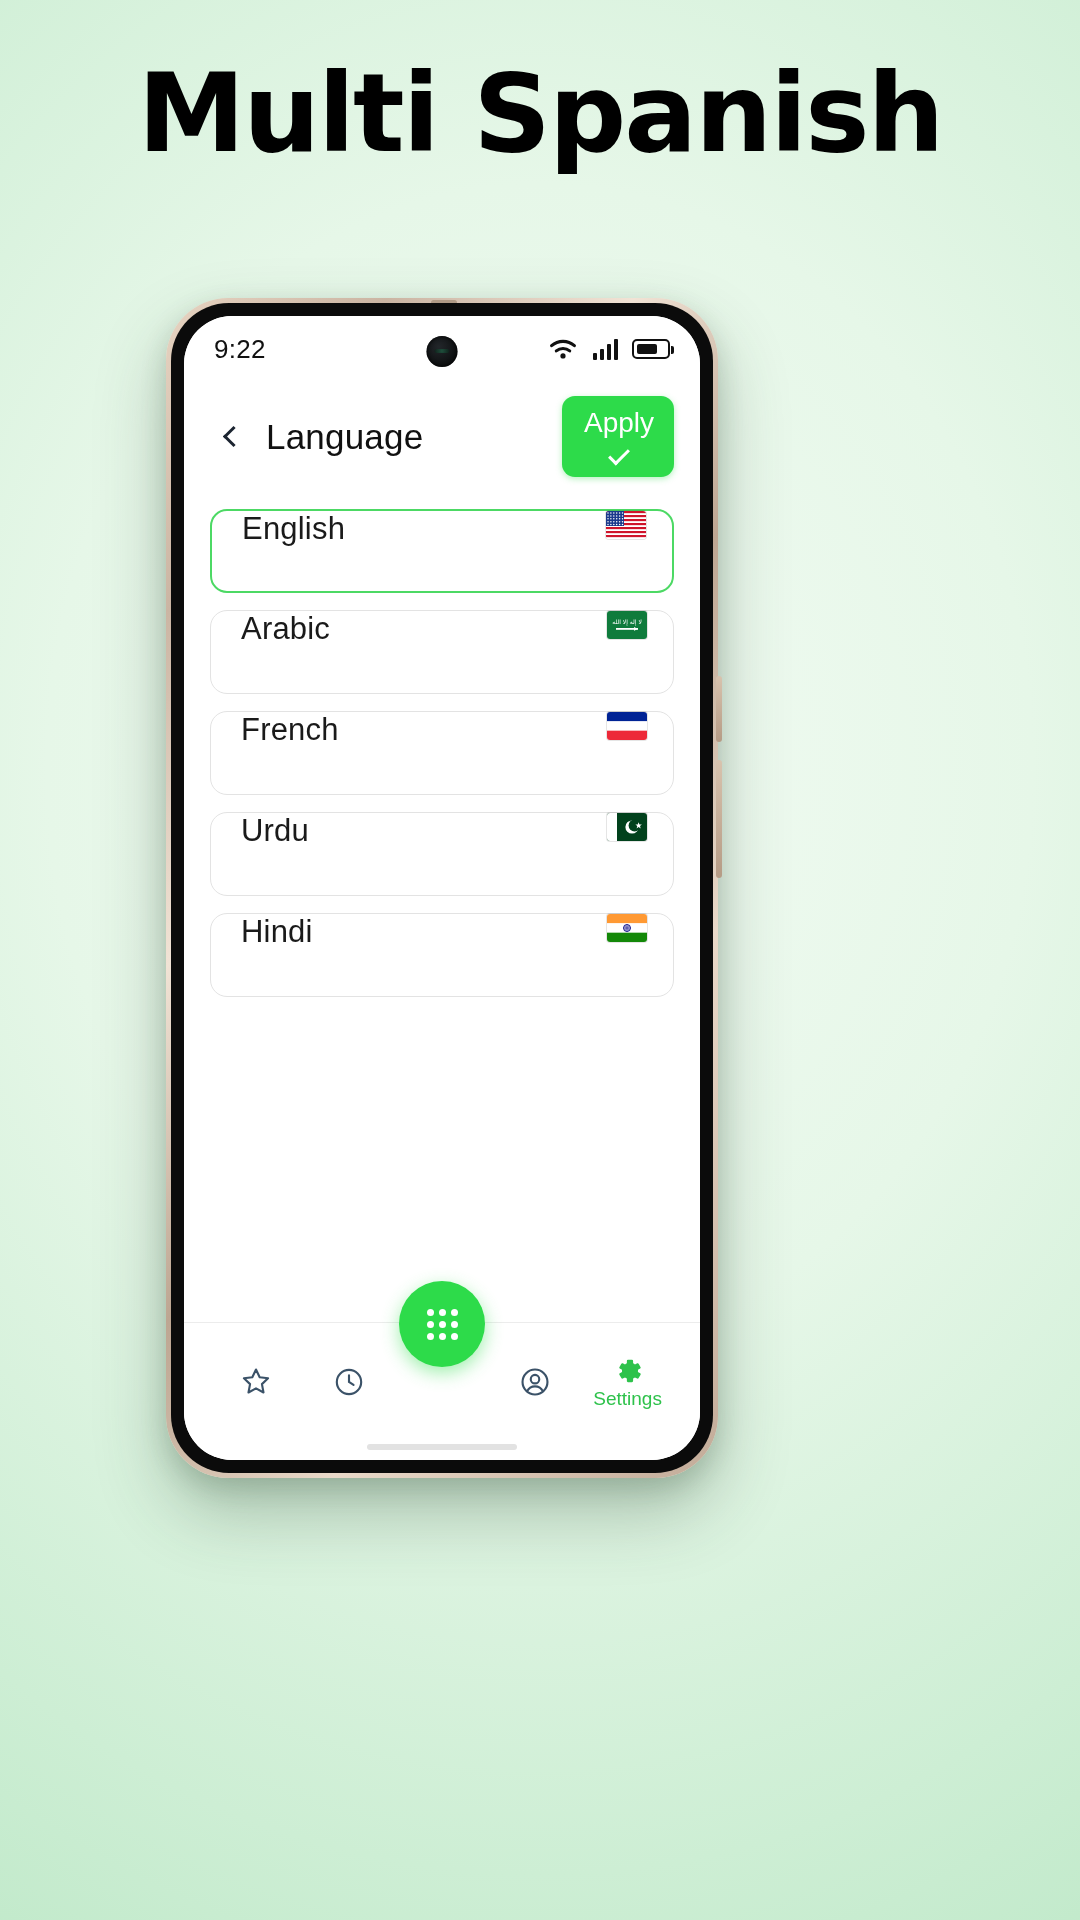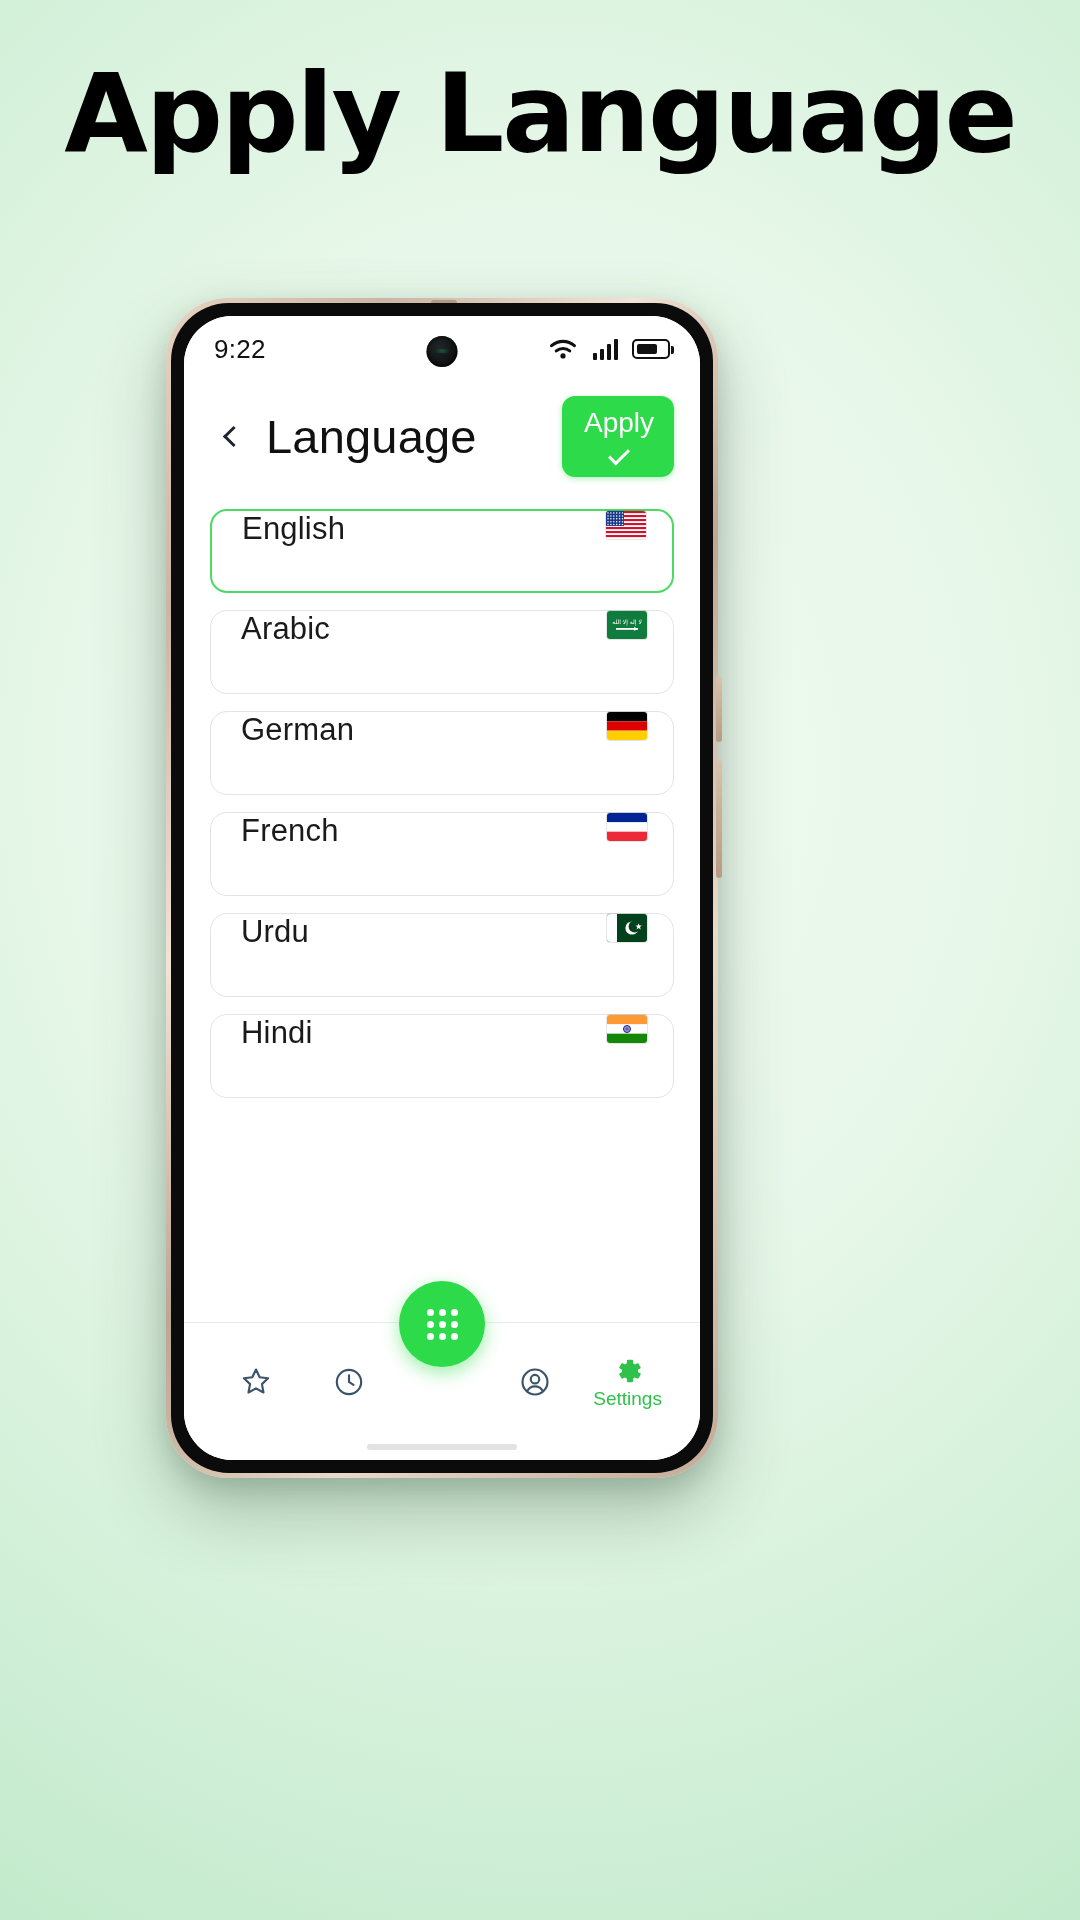--- a/index.html
+++ b/index.html
@@ -126,21 +126,21 @@
     cursor:pointer;
   }
   .chev{
     width:15px; height:15px;
     border-left:3px solid #1b2430;
     border-bottom:3px solid #1b2430;
     transform:rotate(45deg);
     margin-left:5px;
   }
   .page-title{
-    font-size:47px; color:#111; font-weight:400;
+    font-size:35px; color:#111; font-weight:400;
     margin-left:14px; letter-spacing:.2px;
   }
   .apply-btn{
     margin-left:auto;
     background:#2ddb4a;
     color:#fff;
     border:none;
     border-radius:13px;
     padding:11px 20px 12px 22px;
     font-size:28px;
@@ -242,21 +242,21 @@
     display:flex; align-items:center; justify-content:center;
   }
   .home-indicator i{
     display:block; width:150px; height:6px; border-radius:4px; background:#e2e2e2;
   }
   svg { display:block; }
 </style>
 </head>
 <body>
 
-<div class="hero-title">Apply Language</div>
+<div class="hero-title">Multi Spanish</div>
 
 <div class="phone-wrap">
   <div class="phone-shadow"></div>
   <div class="phone-outer">
     <div class="top-notch-line"></div>
     <div class="side-btn b1"></div>
     <div class="side-btn b2"></div>
     <div class="phone-mid">
       <div class="phone-screen">
 
@@ -346,30 +346,20 @@
               <div class="flag">
                 <svg viewBox="0 0 40 28" width="40" height="28">
         <rect width="40" height="28" fill="#0f7b3c"></rect>
         <text x="20" y="13" font-size="6" fill="#fff" text-anchor="middle" font-family="DejaVu Sans">لا إله إلا الله</text>
         <rect x="9" y="17" width="22" height="1.8" fill="#fff"></rect>
         <polygon points="31,17.9 27,16.1 27,19.7" fill="#fff"></polygon>
        </svg>
               </div>
             </div>
             <div class="lang-row">
-              <div class="lang-name">German</div>
-              <div class="flag">
-                <svg viewBox="0 0 40 28" width="40" height="28">
-        <rect width="40" height="9.33" y="0" fill="#000"></rect>
-        <rect width="40" height="9.34" y="9.33" fill="#dd0000"></rect>
-        <rect width="40" height="9.33" y="18.67" fill="#ffce00"></rect>
-       </svg>
-              </div>
-            </div>
-            <div class="lang-row">
               <div class="lang-name">French</div>
               <div class="flag">
                 <svg viewBox="0 0 40 28" width="40" height="28">
         <rect width="40" height="9.33" y="0" fill="#002395"></rect>
         <rect width="40" height="9.34" y="9.33" fill="#ffffff"></rect>
         <rect width="40" height="9.33" y="18.67" fill="#ed2939"></rect>
        </svg>
               </div>
             </div>
             <div class="lang-row">

